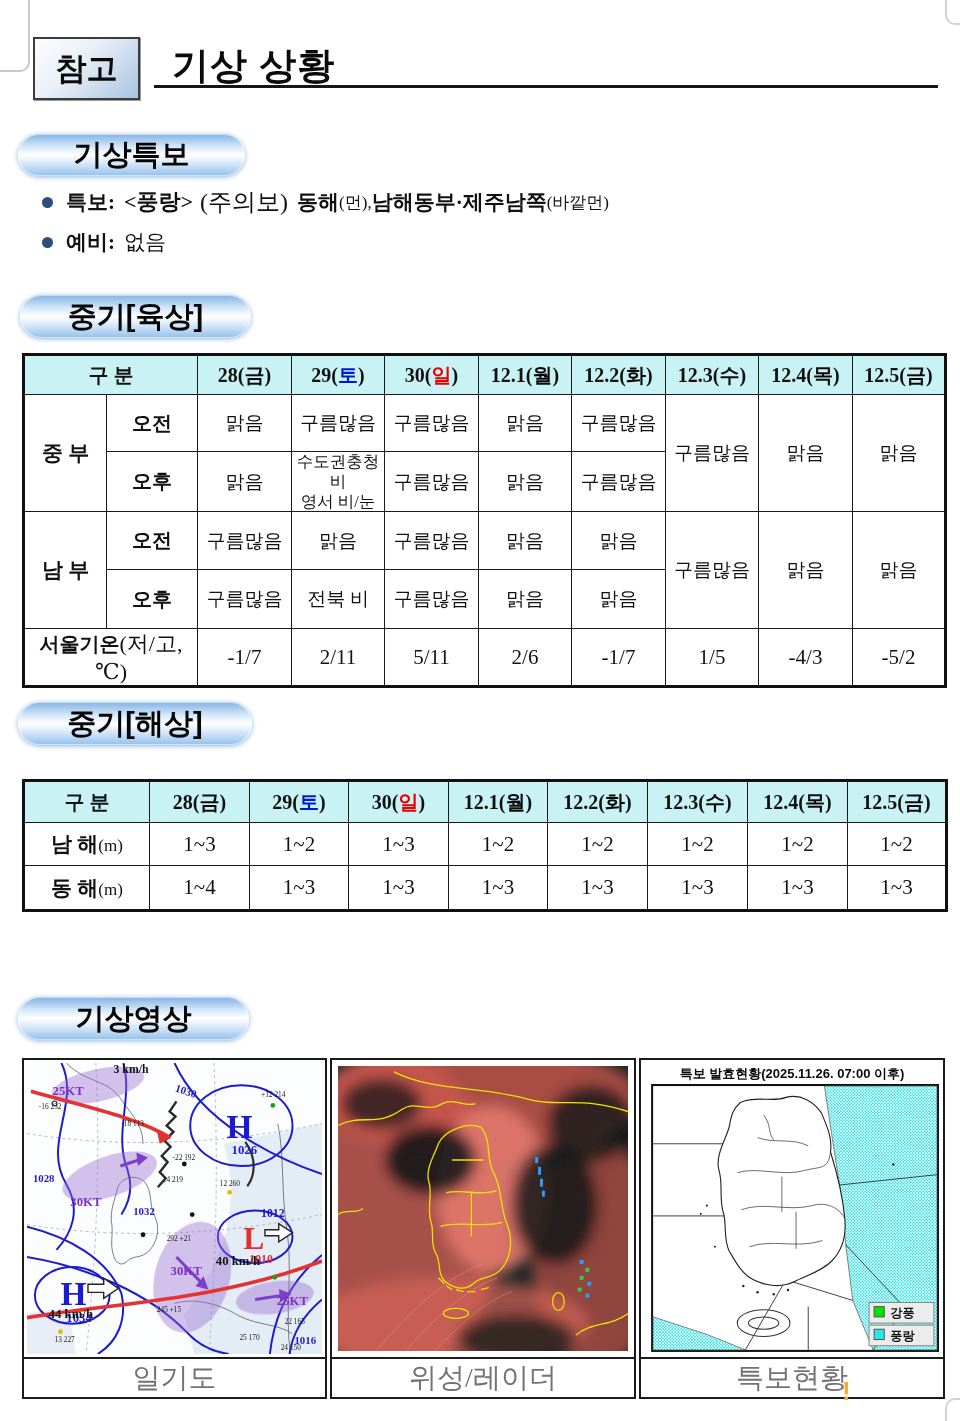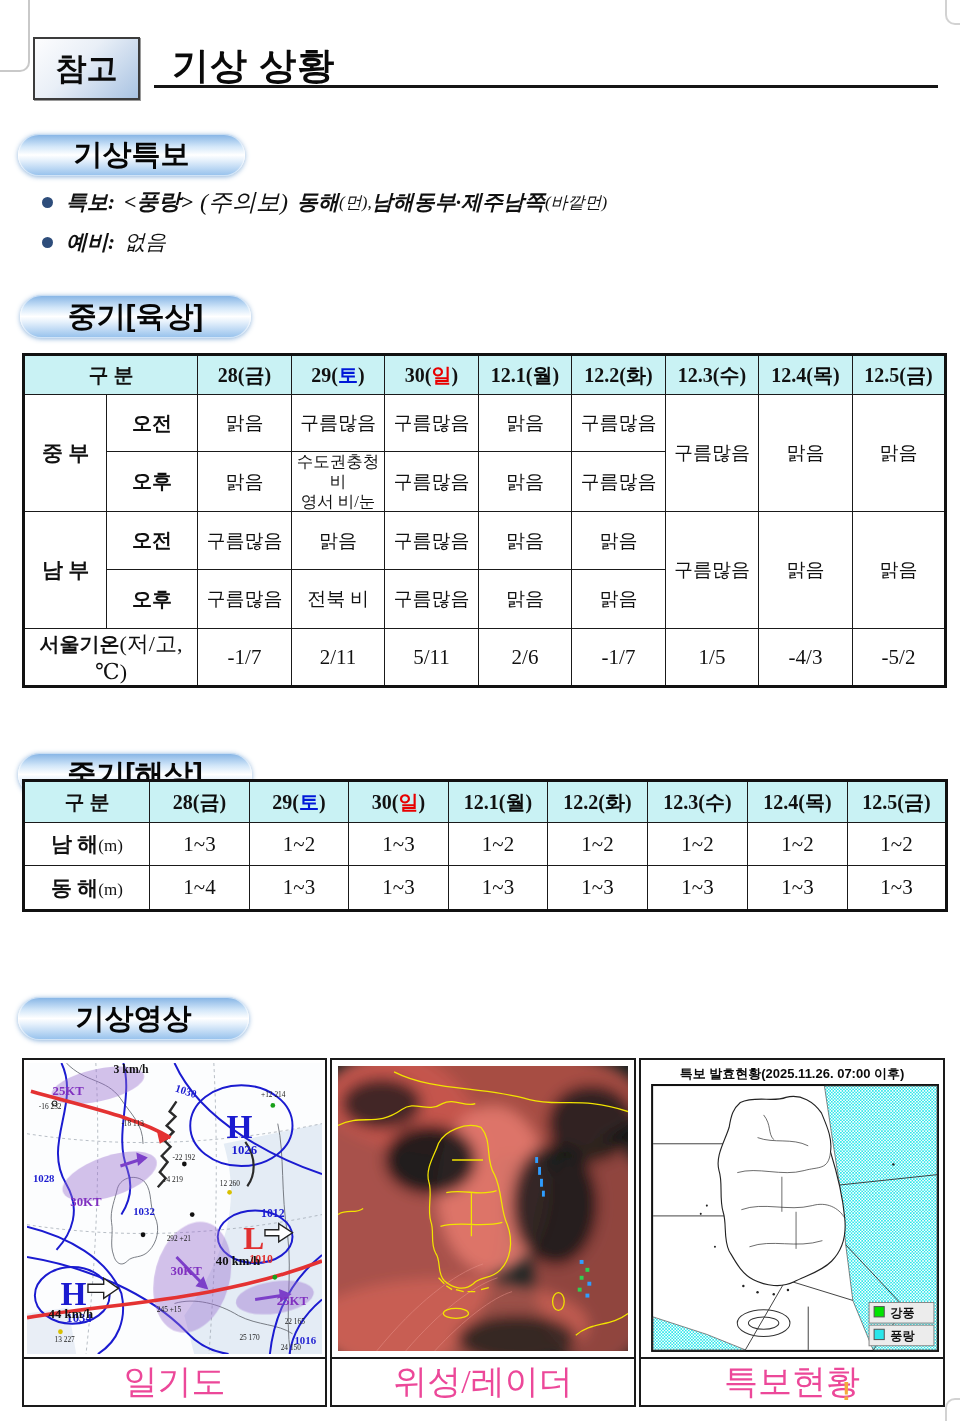--- a/index.html
+++ b/index.html
@@ -31,26 +31,26 @@
   
   .pill {
     position:absolute; border-radius:23px;
     display:flex; align-items:center; justify-content:center;
     font:bold 29px "Liberation Sans",sans-serif; color:#060606;
     background:linear-gradient(180deg,#82b2e4 0%,#d3e7f9 30%,#ffffff 50%,#e3effb 64%,#94c0ec 100%);
     box-shadow:0 1px 5px rgba(125,168,214,.85), inset 0 0 0 1px rgba(255,255,255,.55);
   }
   #pill-warning { left:18px; top:134px; width:227px; height:42px; }
   #pill-land    { left:20px; top:295px; width:231px; height:43px; }
-  #pill-sea     { left:18px; top:753px; width:234px; height:43px; }
+  #pill-sea     { left:18px; top:702px; width:234px; height:43px; }
   #pill-imagery { left:18px; top:997px; width:231px; height:43px; }
 
   
   .bullets { position:absolute; left:42px; top:186px; }
-  .bullet { display:flex; align-items:center; margin-bottom:10px;font-style:italic; }
+  .bullet { display:flex; align-items:center; margin-bottom:10px; }
   .dot { width:11px; height:11px; border-radius:50%; background:#2e4d7b; margin-right:13px; flex:0 0 auto; }
   .b-label { font-weight:bold; font-size:21px; margin-right:9px; }
   .b-term  { font-weight:bold; font-size:22px; margin-right:7px; }
   .b-note  { font-size:24px; margin-right:9px; }
   .b-big   { font-weight:bold; font-size:21px; }
   .b-small { font-size:17px; }
   .b-val   { font-size:21px; }
 
   
   table.ftable { position:absolute; border-collapse:collapse; table-layout:fixed; background:#fff; border:3px solid #111; }
@@ -67,21 +67,21 @@
   td.temp { font-size:21px; }
   .sea-name { font-weight:bold; font-size:21px; }
   .sea-unit { font-weight:normal; font-size:17px; }
   td.wave { font-size:21px; }
 
   
   #imagery { position:absolute; left:22px; top:1058px; width:923px; height:340px; display:grid; grid-template-columns:305px 306px 306px; gap:3px; }
   .panel { border:2px solid #1a1a1a; background:#fff; display:flex; flex-direction:column; }
   .panel-body { height:297px; position:relative; overflow:hidden; padding:3px; display:flex; flex-direction:column; }
   .panel-body svg { display:block; width:100%; height:100%; }
-  .panel-caption { border-top:2px solid #1a1a1a; flex:1; display:flex; align-items:center; justify-content:center; font-size:34px; color:#ec4899; }
+  .panel-caption { border-top:2px solid #1a1a1a; flex:1; display:flex; align-items:center; justify-content:center; font-size:28px; color:#737373; }
   .map-title { text-align:center; font:bold 13px "Liberation Sans",sans-serif; color:#0a0a0a; padding:2px 0 1px; flex:0 0 auto; }
   .wmap-wrap { flex:1; }
 
   
   .exclaim { position:absolute; left:842px; top:1376px; font:bold 26px "Liberation Sans",sans-serif; color:#f5a93c; }
 </style>
 </head>
 <body>
 
 <div class="corner" id="corner-tl"></div>

